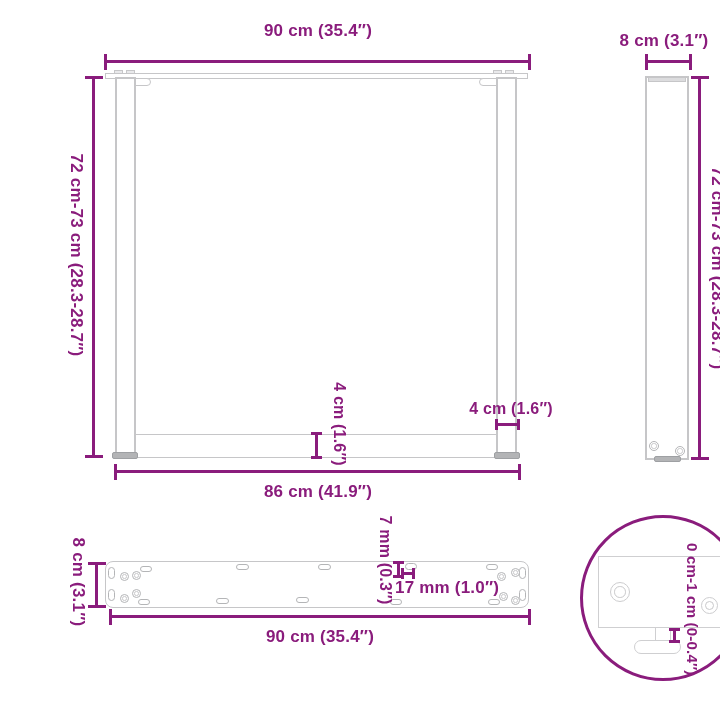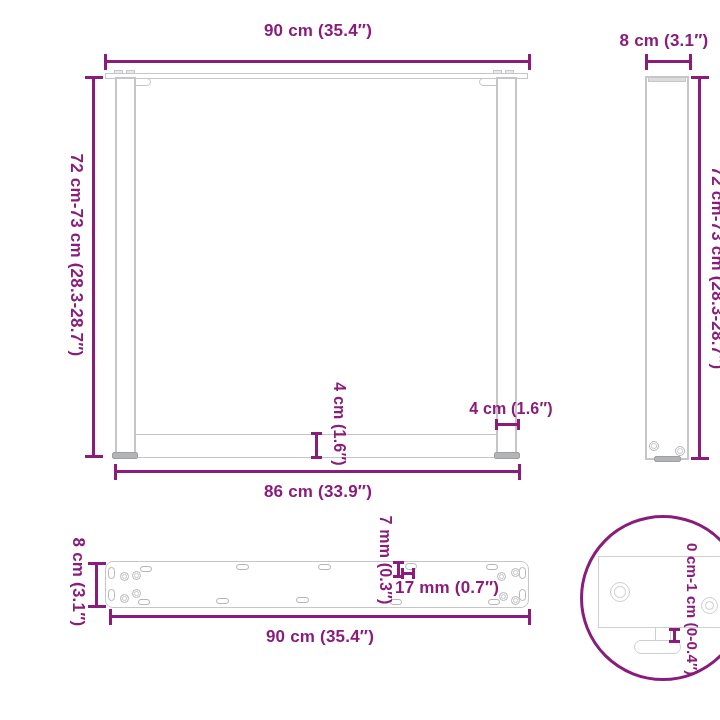--- a/index.html
+++ b/index.html
@@ -65,21 +65,21 @@
     <div class="part dark" style="left:64px;top:452px;width:26px;height:7px;border-radius:2px"></div>
     <div class="part dark" style="left:446px;top:452px;width:26px;height:7px;border-radius:2px"></div>
 
     <div class="lbl vlbl" style="left:241px;top:414px;width:100px;font-size:16px">4 cm (1.6″)</div>
     <div class="dimv sm" style="left:267px;top:432px;height:27px"></div>
 
     <div class="lbl" style="left:417px;top:399px;width:92px;font-size:16px">4 cm (1.6″)</div>
     <div class="dimh sm" style="left:447px;top:423px;width:25px"></div>
 
     <div class="dimh" style="left:66px;top:470px;width:407px"></div>
-    <div class="lbl" style="left:120px;top:482px;width:300px">86 cm (33.9″)</div>
+    <div class="lbl" style="left:120px;top:482px;width:300px">86 cm (41.9″)</div>
   </div>
 
   <div>
     <div class="lbl" style="left:536px;top:31px;width:160px">8 cm (3.1″)</div>
     <div class="dimh" style="left:597px;top:60px;width:47px"></div>
 
     <div class="part" style="left:597px;top:76px;width:44px;height:384px"></div>
     <div class="part" style="left:600px;top:77px;width:38px;height:5px;border-width:1px;background:#dcdcde"></div>
     <div class="screw" style="left:601px;top:441px;width:10px;height:10px"></div>
     <div class="screw" style="left:627px;top:446px;width:10px;height:10px"></div>
@@ -116,21 +116,21 @@
     <div class="slot" style="left:438px;top:564px;width:12px;height:6px"></div>
     <div class="slot" style="left:90px;top:599px;width:12px;height:6px"></div>
     <div class="slot" style="left:168px;top:598px;width:13px;height:6px"></div>
     <div class="slot" style="left:248px;top:597px;width:13px;height:6px"></div>
     <div class="slot" style="left:342px;top:599px;width:12px;height:6px"></div>
     <div class="slot" style="left:440px;top:599px;width:12px;height:6px"></div>
 
     <div class="lbl vlbl" style="left:287px;top:550px;width:100px;font-size:16px">7 mm (0.3″)</div>
     <div class="dimv sm" style="left:349px;top:561px;height:17px"></div>
     <div class="dimh sm" style="left:353px;top:572px;width:14px"></div>
-    <div class="lbl" style="left:347px;top:578px;width:110px;text-align:left">17 mm (0.7″)</div>
+    <div class="lbl" style="left:347px;top:578px;width:110px;text-align:left">17 mm (1.0″)</div>
 
     <div class="dimh" style="left:61px;top:615px;width:422px"></div>
     <div class="lbl" style="left:122px;top:627px;width:300px">90 cm (35.4″)</div>
   </div>
 
   <div>
     <div style="position:absolute;left:532px;top:515px;width:166px;height:166px;border:3px solid var(--accent);border-radius:50%;background:#fff"></div>
     <div class="part" style="left:550px;top:556px;width:133px;height:72px;border-width:1.5px;border-color:#cfcfd1"></div>
     <div class="screw" style="left:562px;top:582px;width:20px;height:20px;border-color:#cdcdcf"></div>
     <div class="screw" style="left:653px;top:597px;width:17px;height:17px;border-color:#cdcdcf"></div>

